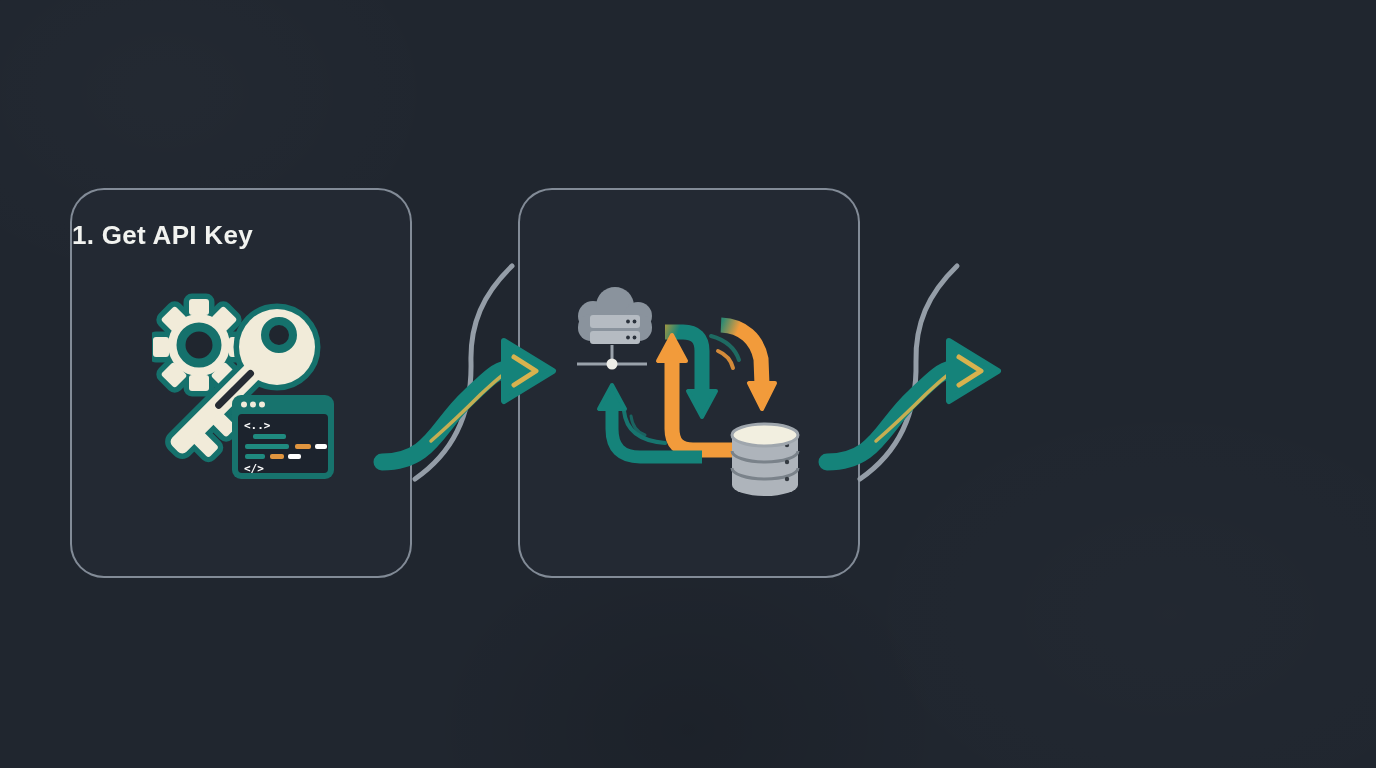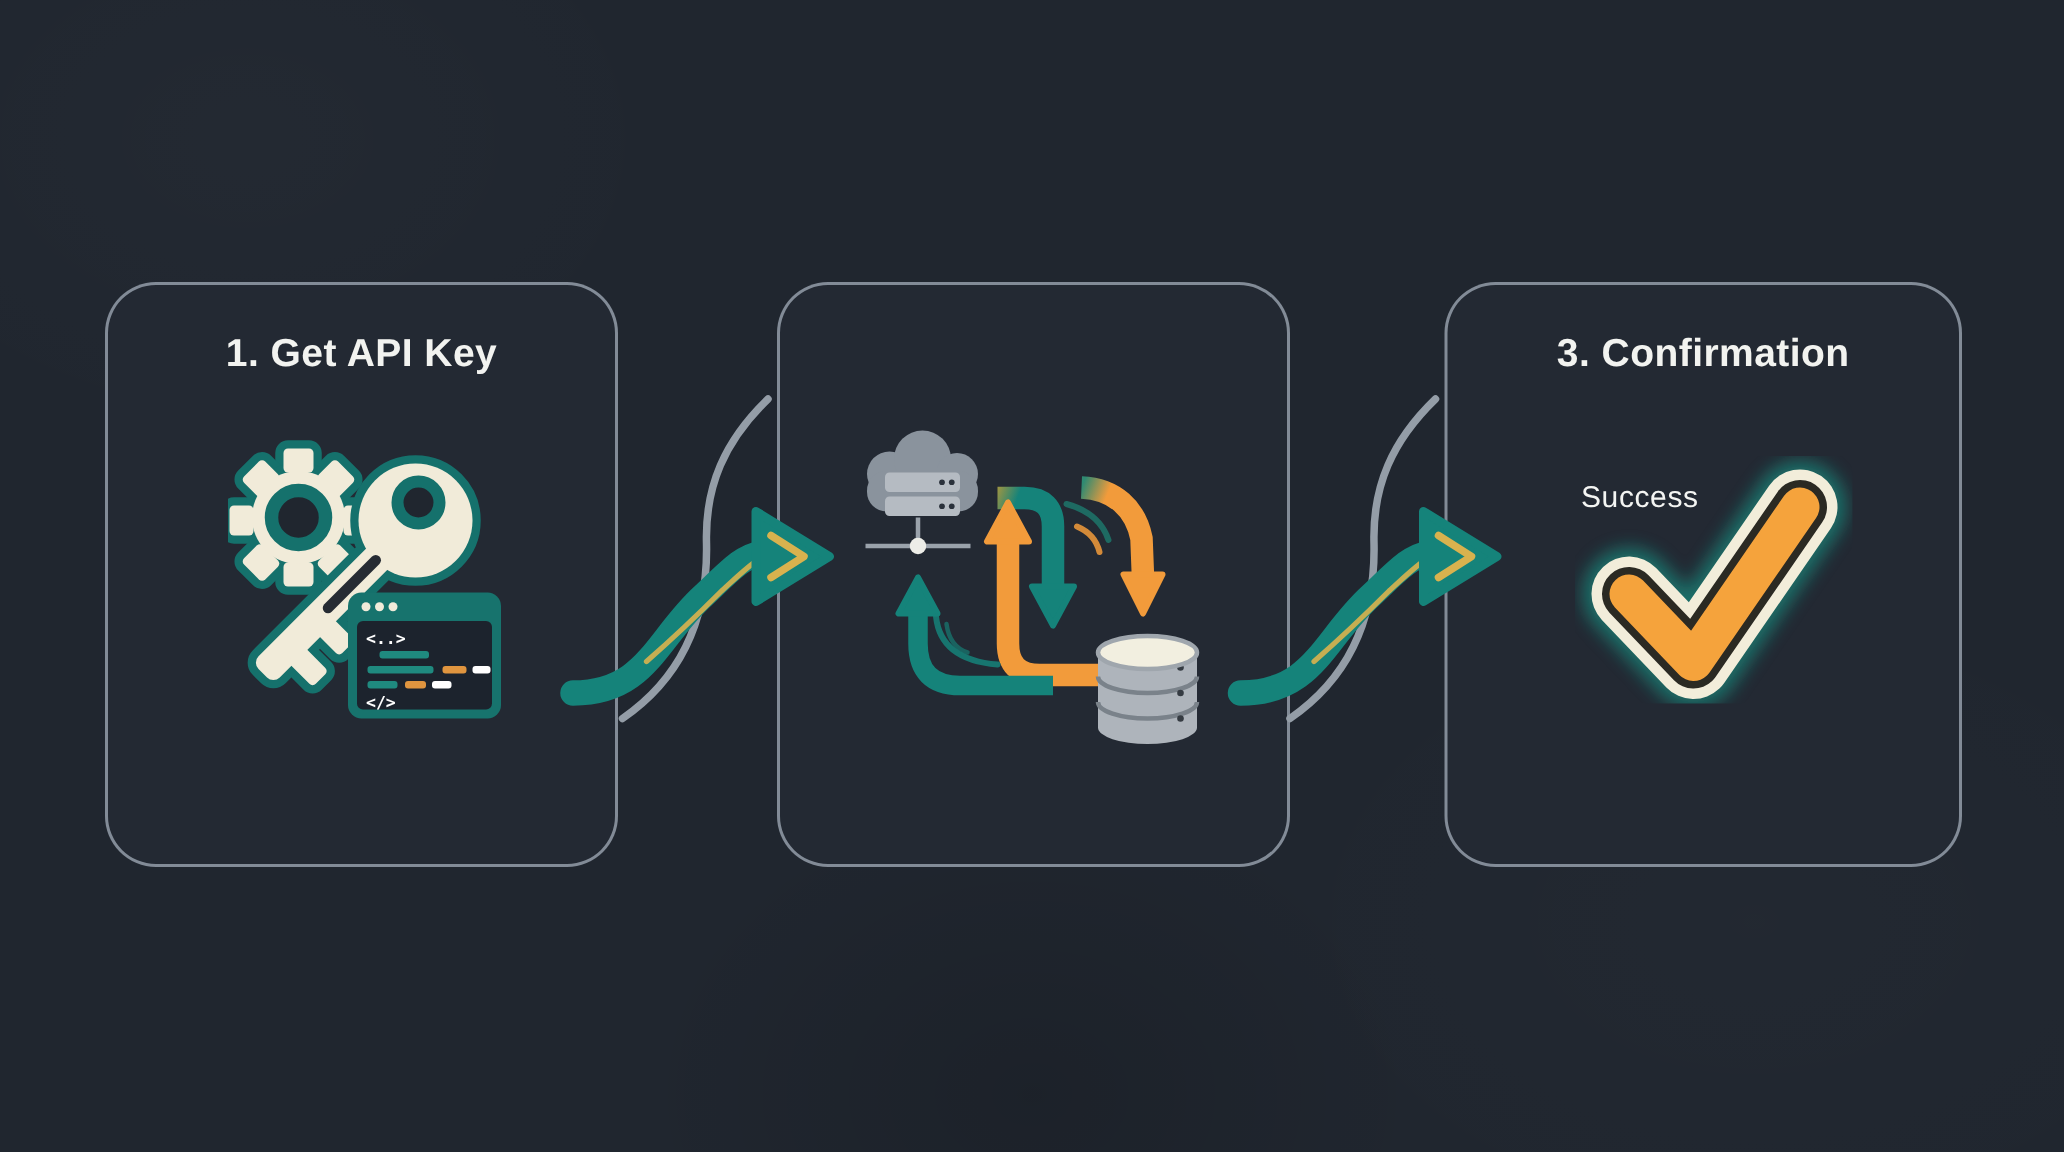--- a/index.html
+++ b/index.html
@@ -18,21 +18,21 @@
     position:absolute;top:188px;height:390px;width:342px;
     background:#232933;
     border:2px solid rgba(168,178,190,0.72);
     border-radius:34px;
     box-sizing:border-box;
   }
   .card-1{left:70px;}
   .card-2{left:518px;}
   .card-3{left:963px;width:345px;}
   .card-title{
-    margin-top:30px;text-align:center;
+    margin-top:30px;text-align:left;
     color:#F2F3F0;font-size:26px;font-weight:bold;letter-spacing:0.3px;
   }
   .icon-wrap{position:absolute;}
   .icon1{left:80px;top:102px;width:210px;height:200px;}
   .icon2{left:45px;top:95px;width:240px;height:215px;}
   .icon3{left:85px;top:114px;width:185px;height:165px;}
   .success-label{
     position:absolute;left:89px;top:131px;
     color:#F4F5F3;font-size:20px;font-weight:400;letter-spacing:0.4px;
   }
@@ -173,37 +173,20 @@
         <path d="M 167,166 A 33 11 0 0 0 233,166" stroke="#7A828A" stroke-width="3" fill="none"></path>
         <path d="M 167,183 A 33 11 0 0 0 233,183" stroke="#7A828A" stroke-width="3" fill="none"></path>
         <circle cx="222" cy="160" r="2.2" fill="#353B42"></circle>
         <circle cx="222" cy="177" r="2.2" fill="#353B42"></circle>
         <circle cx="222" cy="194" r="2.2" fill="#353B42"></circle>
         <ellipse cx="200" cy="150" rx="33" ry="11" fill="#F2EFE0" stroke="#9FA6AD" stroke-width="3"></ellipse>
       </g>
     </svg>
   </div>
 
-  <div class="card card-3">
-    <div class="card-title">3. Confirmation</div>
-    <div class="success-label">Success</div>
-    <svg class="icon-wrap icon3" viewBox="0 0 185 165">
-      <defs>
-        <filter id="glowBlur" x="-40%" y="-40%" width="180%" height="180%">
-          <feGaussianBlur stdDeviation="5.5"></feGaussianBlur>
-        </filter>
-      </defs>
-      <g fill="none" stroke-linecap="round" stroke-linejoin="round">
-        <path d="M 36,92 L 79,137 L 150,34" stroke="#18A894" stroke-width="62" opacity="0.55" filter="url(#glowBlur)"></path>
-        <path d="M 36,92 L 79,137 L 150,34" stroke="#F2EDDA" stroke-width="50"></path>
-        <path d="M 36,92 L 79,137 L 150,34" stroke="#2B2A23" stroke-width="36"></path>
-        <path d="M 36,92 L 79,137 L 150,34" stroke="#F5A33C" stroke-width="26"></path>
-      </g>
-    </svg>
-  </div>
 
   <svg class="connector conn-1" viewBox="0 0 200 230">
     <g fill="none" stroke-linecap="round">
       <path d="M 139,8 C 110,36 97,66 98,104 C 99,150 84,192 42,221" stroke="#949DA7" stroke-width="5"></path>
       <path d="M 9,204 C 58,204 64,168 96,139 C 114,122 122,113 134,111" stroke="#15837A" stroke-width="17"></path>
       <path d="M 58,183 C 82,162 98,146 108,136 C 118,127 126,119 134,114" stroke="#D8B24E" stroke-width="3.5" opacity="0.9"></path>
       <polygon points="131,83 180,113 131,143" fill="#15837A" stroke="#15837A" stroke-width="6" stroke-linejoin="round"></polygon>
       <polyline points="141,99 163,113 141,127" stroke="#D8B24E" stroke-width="5" stroke-linejoin="round"></polyline>
     </g>
   </svg>

